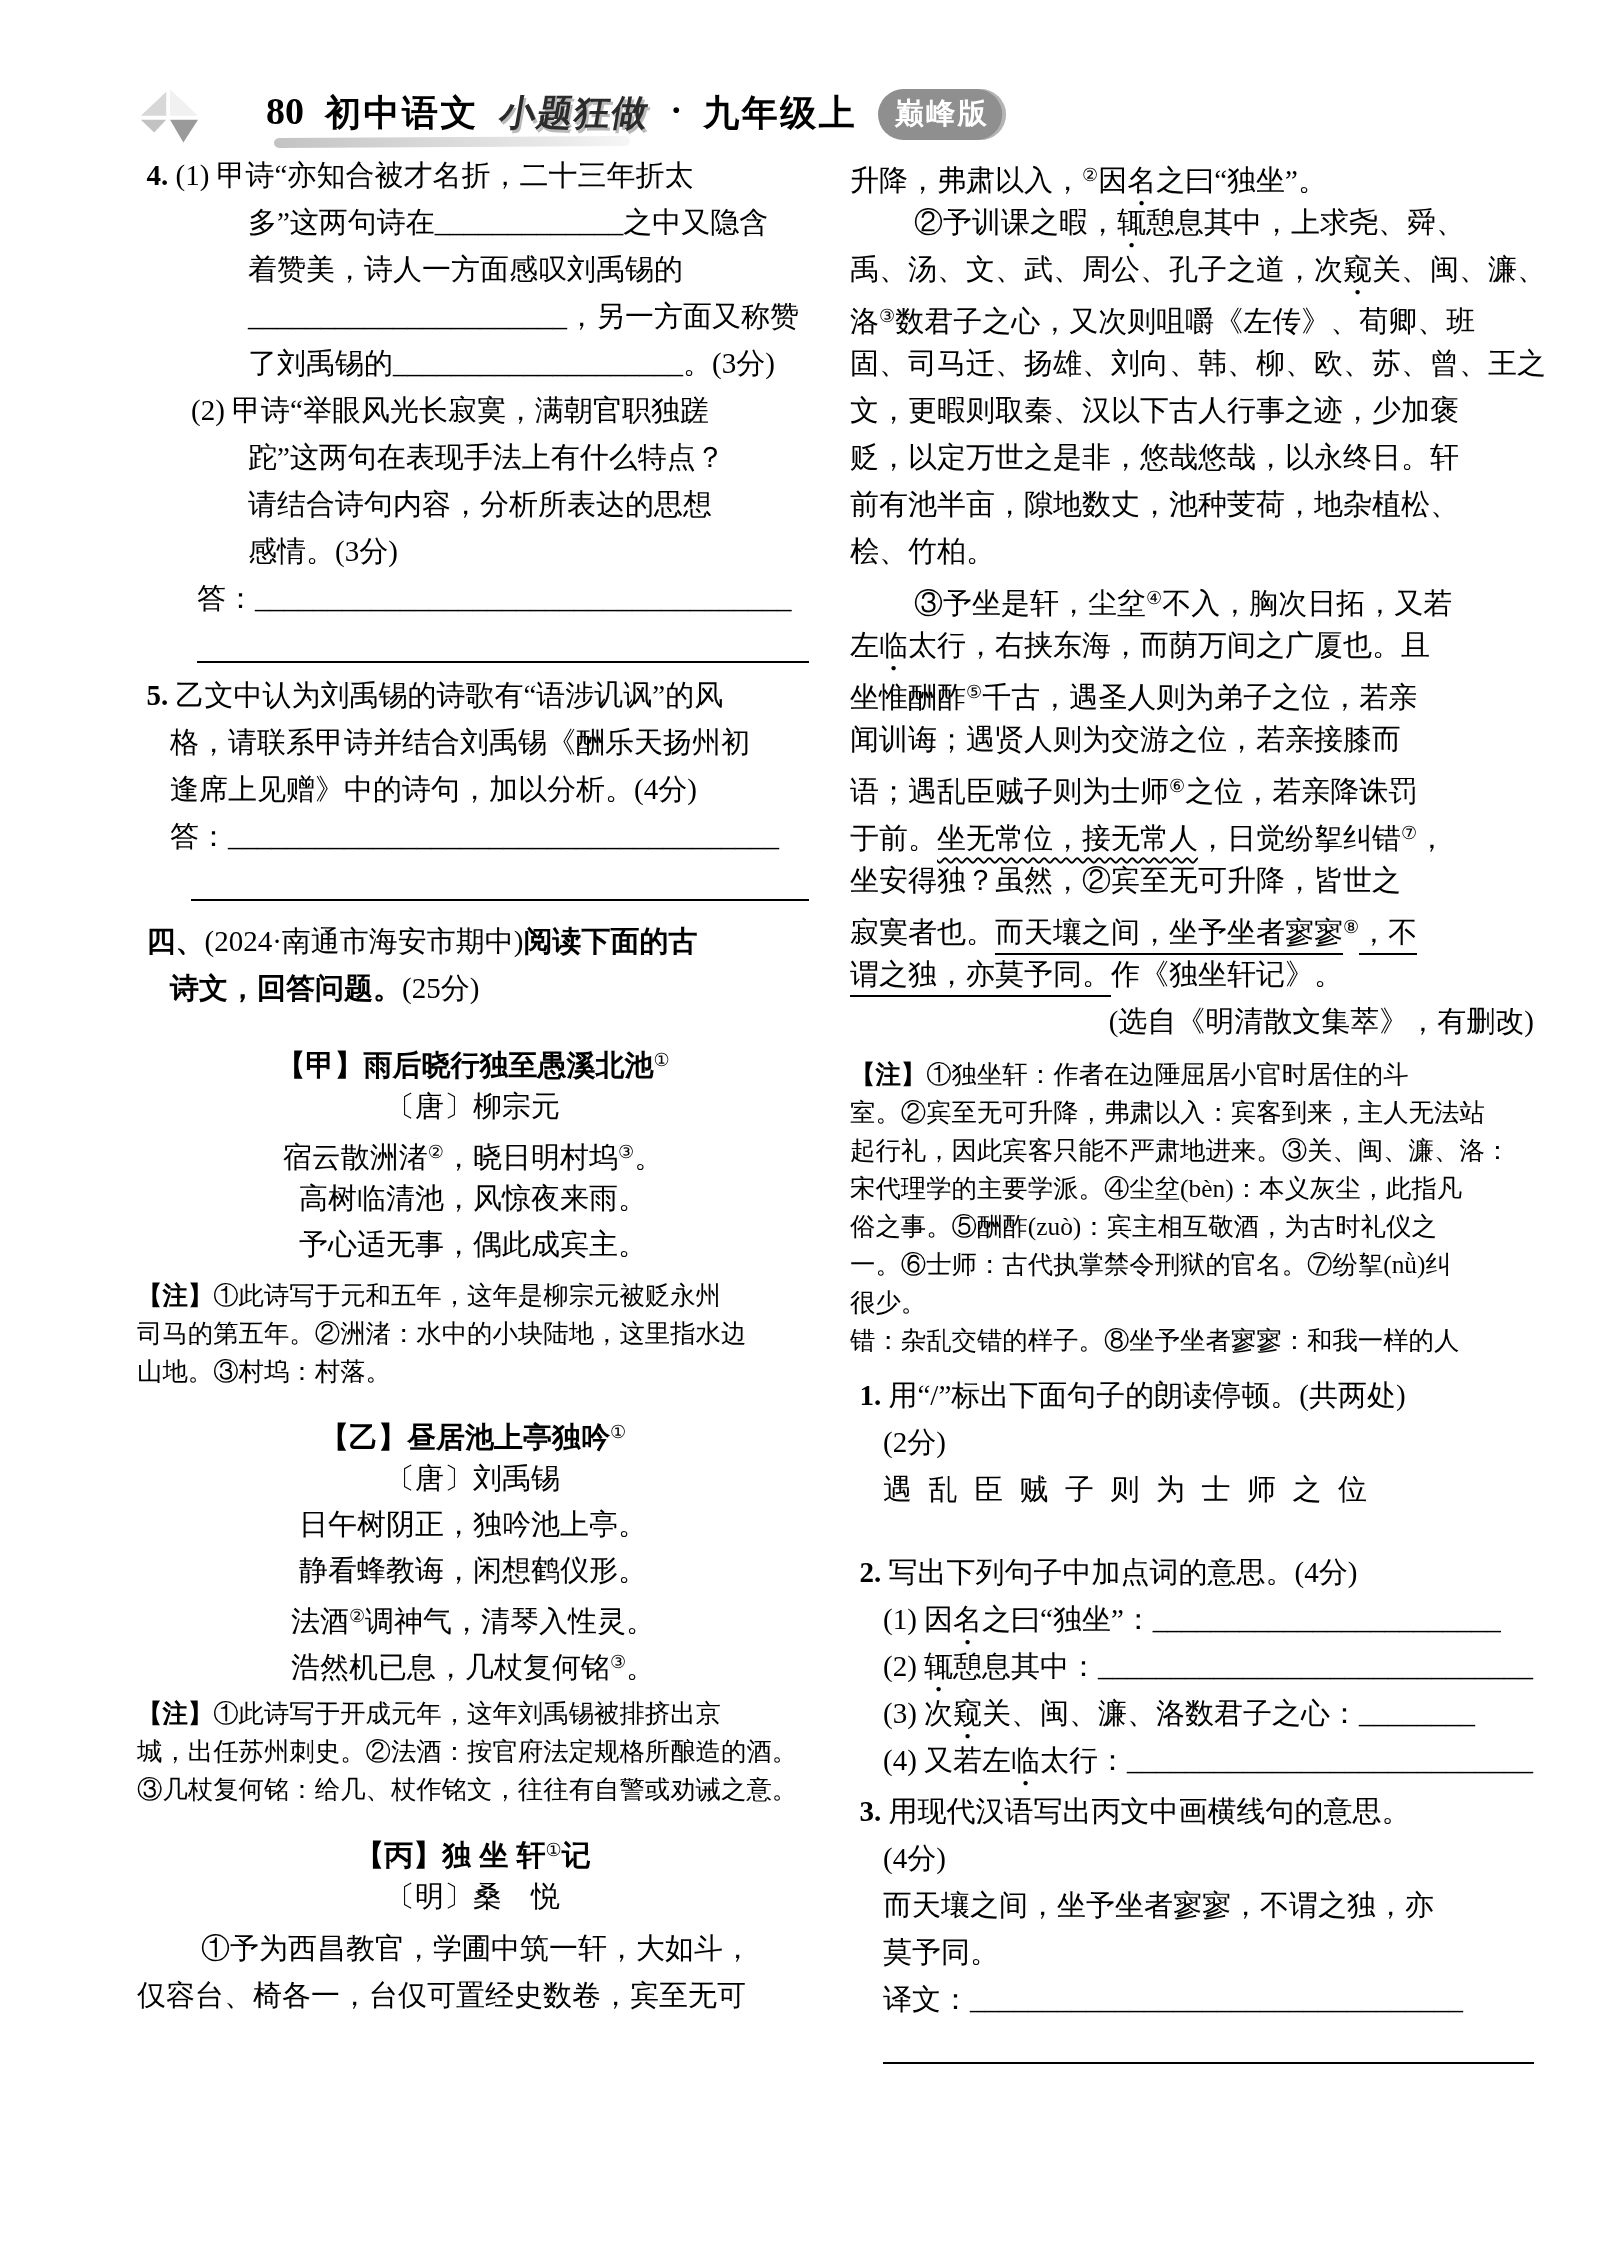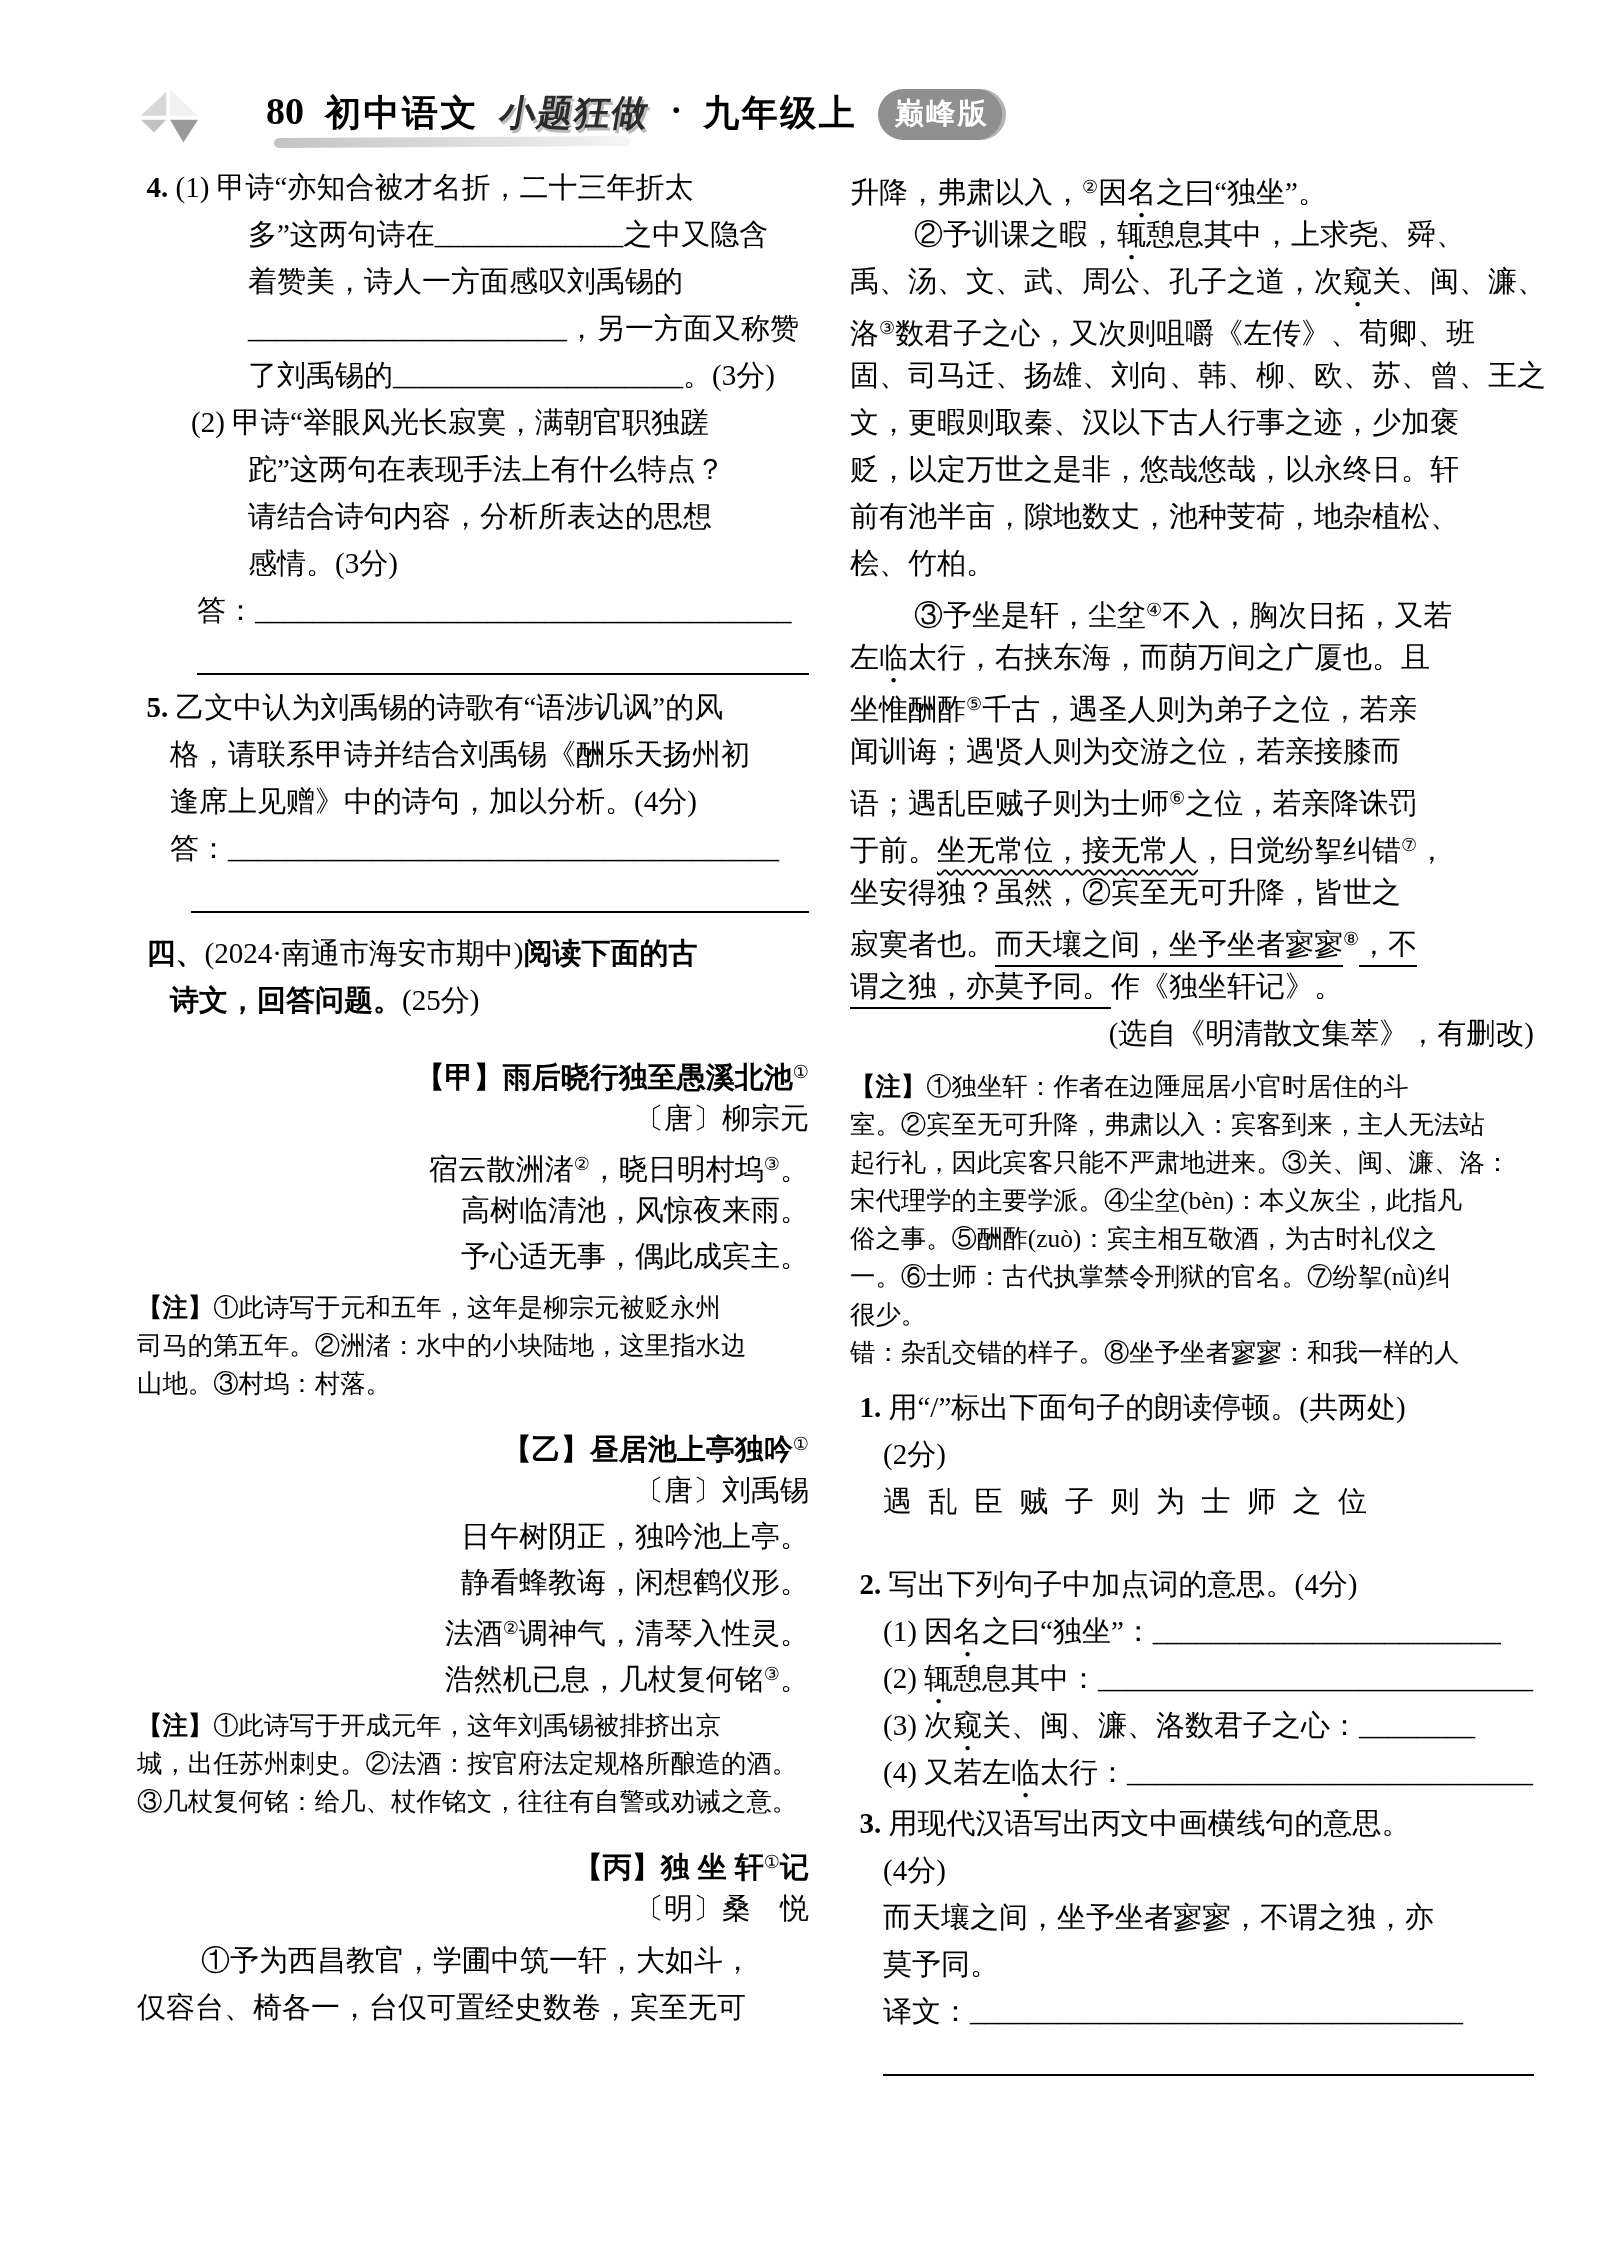--- a/index.html
+++ b/index.html
@@ -13,28 +13,28 @@
   .brand{font-size:36px;font-weight:bold;font-family:"Liberation Sans","DejaVu Sans",sans-serif;
          transform:skewX(-10deg);color:#2b2b2b;text-shadow:2.5px 2.5px 0 #b9b9b9;letter-spacing:1.3px;}
   .sep{font-size:36px;font-weight:bold;}
   .grade{font-size:36px;font-weight:bold;font-family:"Liberation Sans","DejaVu Sans",sans-serif;letter-spacing:2.5px;}
   .badge{display:inline-block;background:#8f8f8f;color:#fff;font-size:29px;font-weight:bold;
          font-family:"Liberation Sans","DejaVu Sans",sans-serif;padding:5.1px 16.5px 6.4px 16.5px;border-radius:29px;
          letter-spacing:2.5px;box-shadow:inset -3.8px 0 0 #ffffff55;}
   .swoosh{position:absolute;left:274px;top:137px;width:356px;height:10.2px;border-radius:6.4px;
           background:linear-gradient(to right,#c3c3c3,#e9e9e9 80%,#f6f6f6);transform:rotate(-0.3deg);}
   
-  .col{position:absolute;top:164px;}
+  .col{position:absolute;top:152px;}
   .col-left{left:137px;width:672px;}
   .col-right{left:850px;width:684px;}
   .block{margin:0;}
   .line{font-size:29px;line-height:47px;height:47px;white-space:nowrap;}
   .line.poem{line-height:46px;height:46px;}
   .line.sm{font-size:25.4px;line-height:38px;height:38px;}
-  .line.center{text-align:right;}
+  .line.center{text-align:center;}
   .line.right{text-align:right;}
   .line.spaced{letter-spacing:16.5px;}
   .line.rule{border-bottom:2.5px solid #000;height:39px;margin-bottom:5.1px;}
   
   .pl{}
   .qn{font-weight:bold;}
   .hei{font-family:"Liberation Sans","DejaVu Sans",sans-serif;font-weight:bold;}
   .kai{}
   .sup{font-size:18px;vertical-align:9px;}
   .dot{position:relative;}

